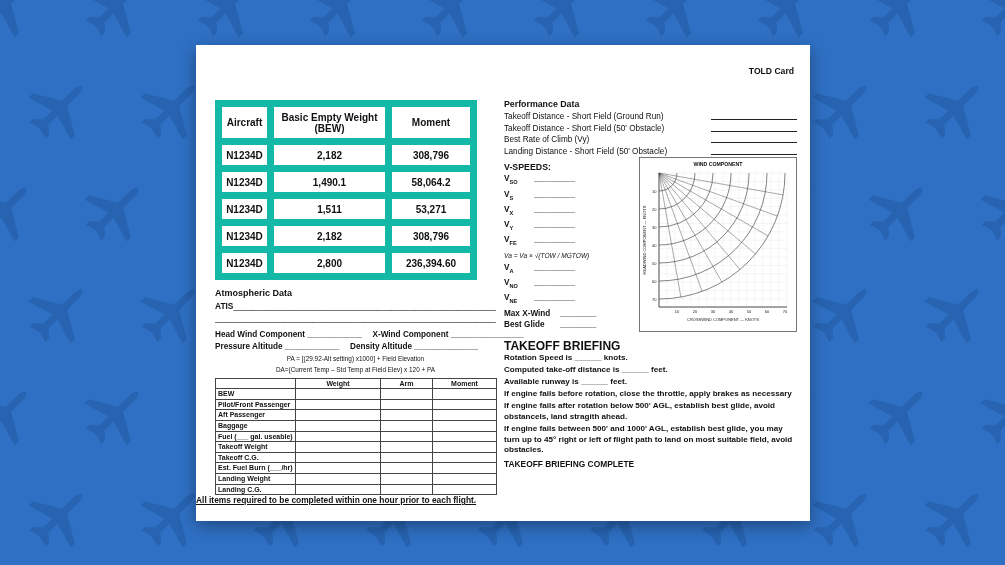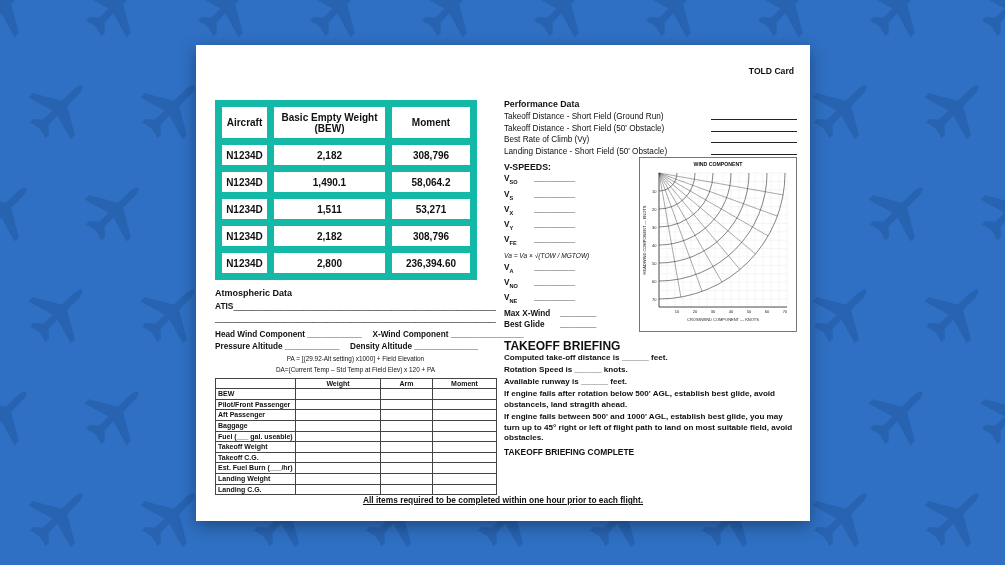--- a/index.html
+++ b/index.html
@@ -25,21 +25,21 @@
   .atis,.atis2{white-space:nowrap;overflow:hidden;font-size:8.4px;line-height:12px}
   .atis2{margin-bottom:5px}
   .lrow{font-size:8.2px;font-weight:700;white-space:nowrap;line-height:12px}
   .lrow .sep{display:inline-block;width:6px}
   .formula{font-size:6.4px;font-weight:400;text-align:center;width:281px;line-height:8.6px;margin-top:2px}
   .wb{margin-top:4px;width:281px;table-layout:fixed}
   .wb th,.wb td{border:1px solid #444;font-size:7px;padding:1px 2px;height:10px;vertical-align:top}
   .wb th{font-weight:700;text-align:center}
   .wb td.lbl{font-weight:700;text-align:left;line-height:7.6px}
   .wb .w0{width:80px}.wb .w1{width:85px}.wb .w2{width:52px}.wb .w3{width:64px}
-  .footer{position:absolute;left:0;right:0;bottom:16px;text-align:center;font-size:8.4px;
+  .footer{position:absolute;left:0;right:0;bottom:16px;font-size:8.4px;
           font-weight:700;text-decoration:underline}
   
   .col-right{position:absolute;left:308px;top:54px;width:293px;font-size:8.2px}
   .perf-title{font-size:8.8px;font-weight:700;margin-bottom:2px}
   .prow{display:flex;justify-content:space-between;align-items:flex-start;font-weight:400;line-height:11.6px}
   .prule{width:86px;border-bottom:1px solid #222;height:9px}
   .chart-wrap{float:right;width:158px;height:175px;margin:0 0 6px 6px}
   .chart-wrap svg{width:158px;height:175px;display:block}
   .vs-title{font-size:8.8px;font-weight:700;margin-top:4px;line-height:12px}
   .vrow{font-weight:700;line-height:11.5px;white-space:nowrap}
@@ -389,23 +389,24 @@
       </div>
 
       <div class="vrow">
         <span class="vlabel2">Max X-Wind</span><span>________</span>
       </div>
       <div class="vrow">
         <span class="vlabel2">Best Glide</span><span>________</span>
       </div>
 
       <div class="brief-title">TAKEOFF BRIEFING</div>
+      <div class="bline">Rotation Speed is ______ knots.</div>
       <div class="bline">Computed take-off distance is ______ feet.</div>
-      <div class="bline">Rotation Speed is ______ knots.</div>
       <div class="bline">Available runway is ______ feet.</div>
+      <div class="bline">If engine fails before rotation, close the throttle, apply brakes as necessary</div>
       <div class="bline">If engine fails after rotation below 500' AGL, establish best glide, avoid obstancels, land stragith ahead.</div>
       <div class="bline">If engine fails between 500' and 1000' AGL, establish best glide, you may turn up to 45° right or left of flight path to land on most suitable field, avoid obstacles.</div>
       <div class="brief-complete">TAKEOFF BRIEFING COMPLETE</div>
     </div>
 
     <div class="footer">All items required to be completed within one hour prior to each flight.</div>
   </div>
 </div>
 
 </body></html>

